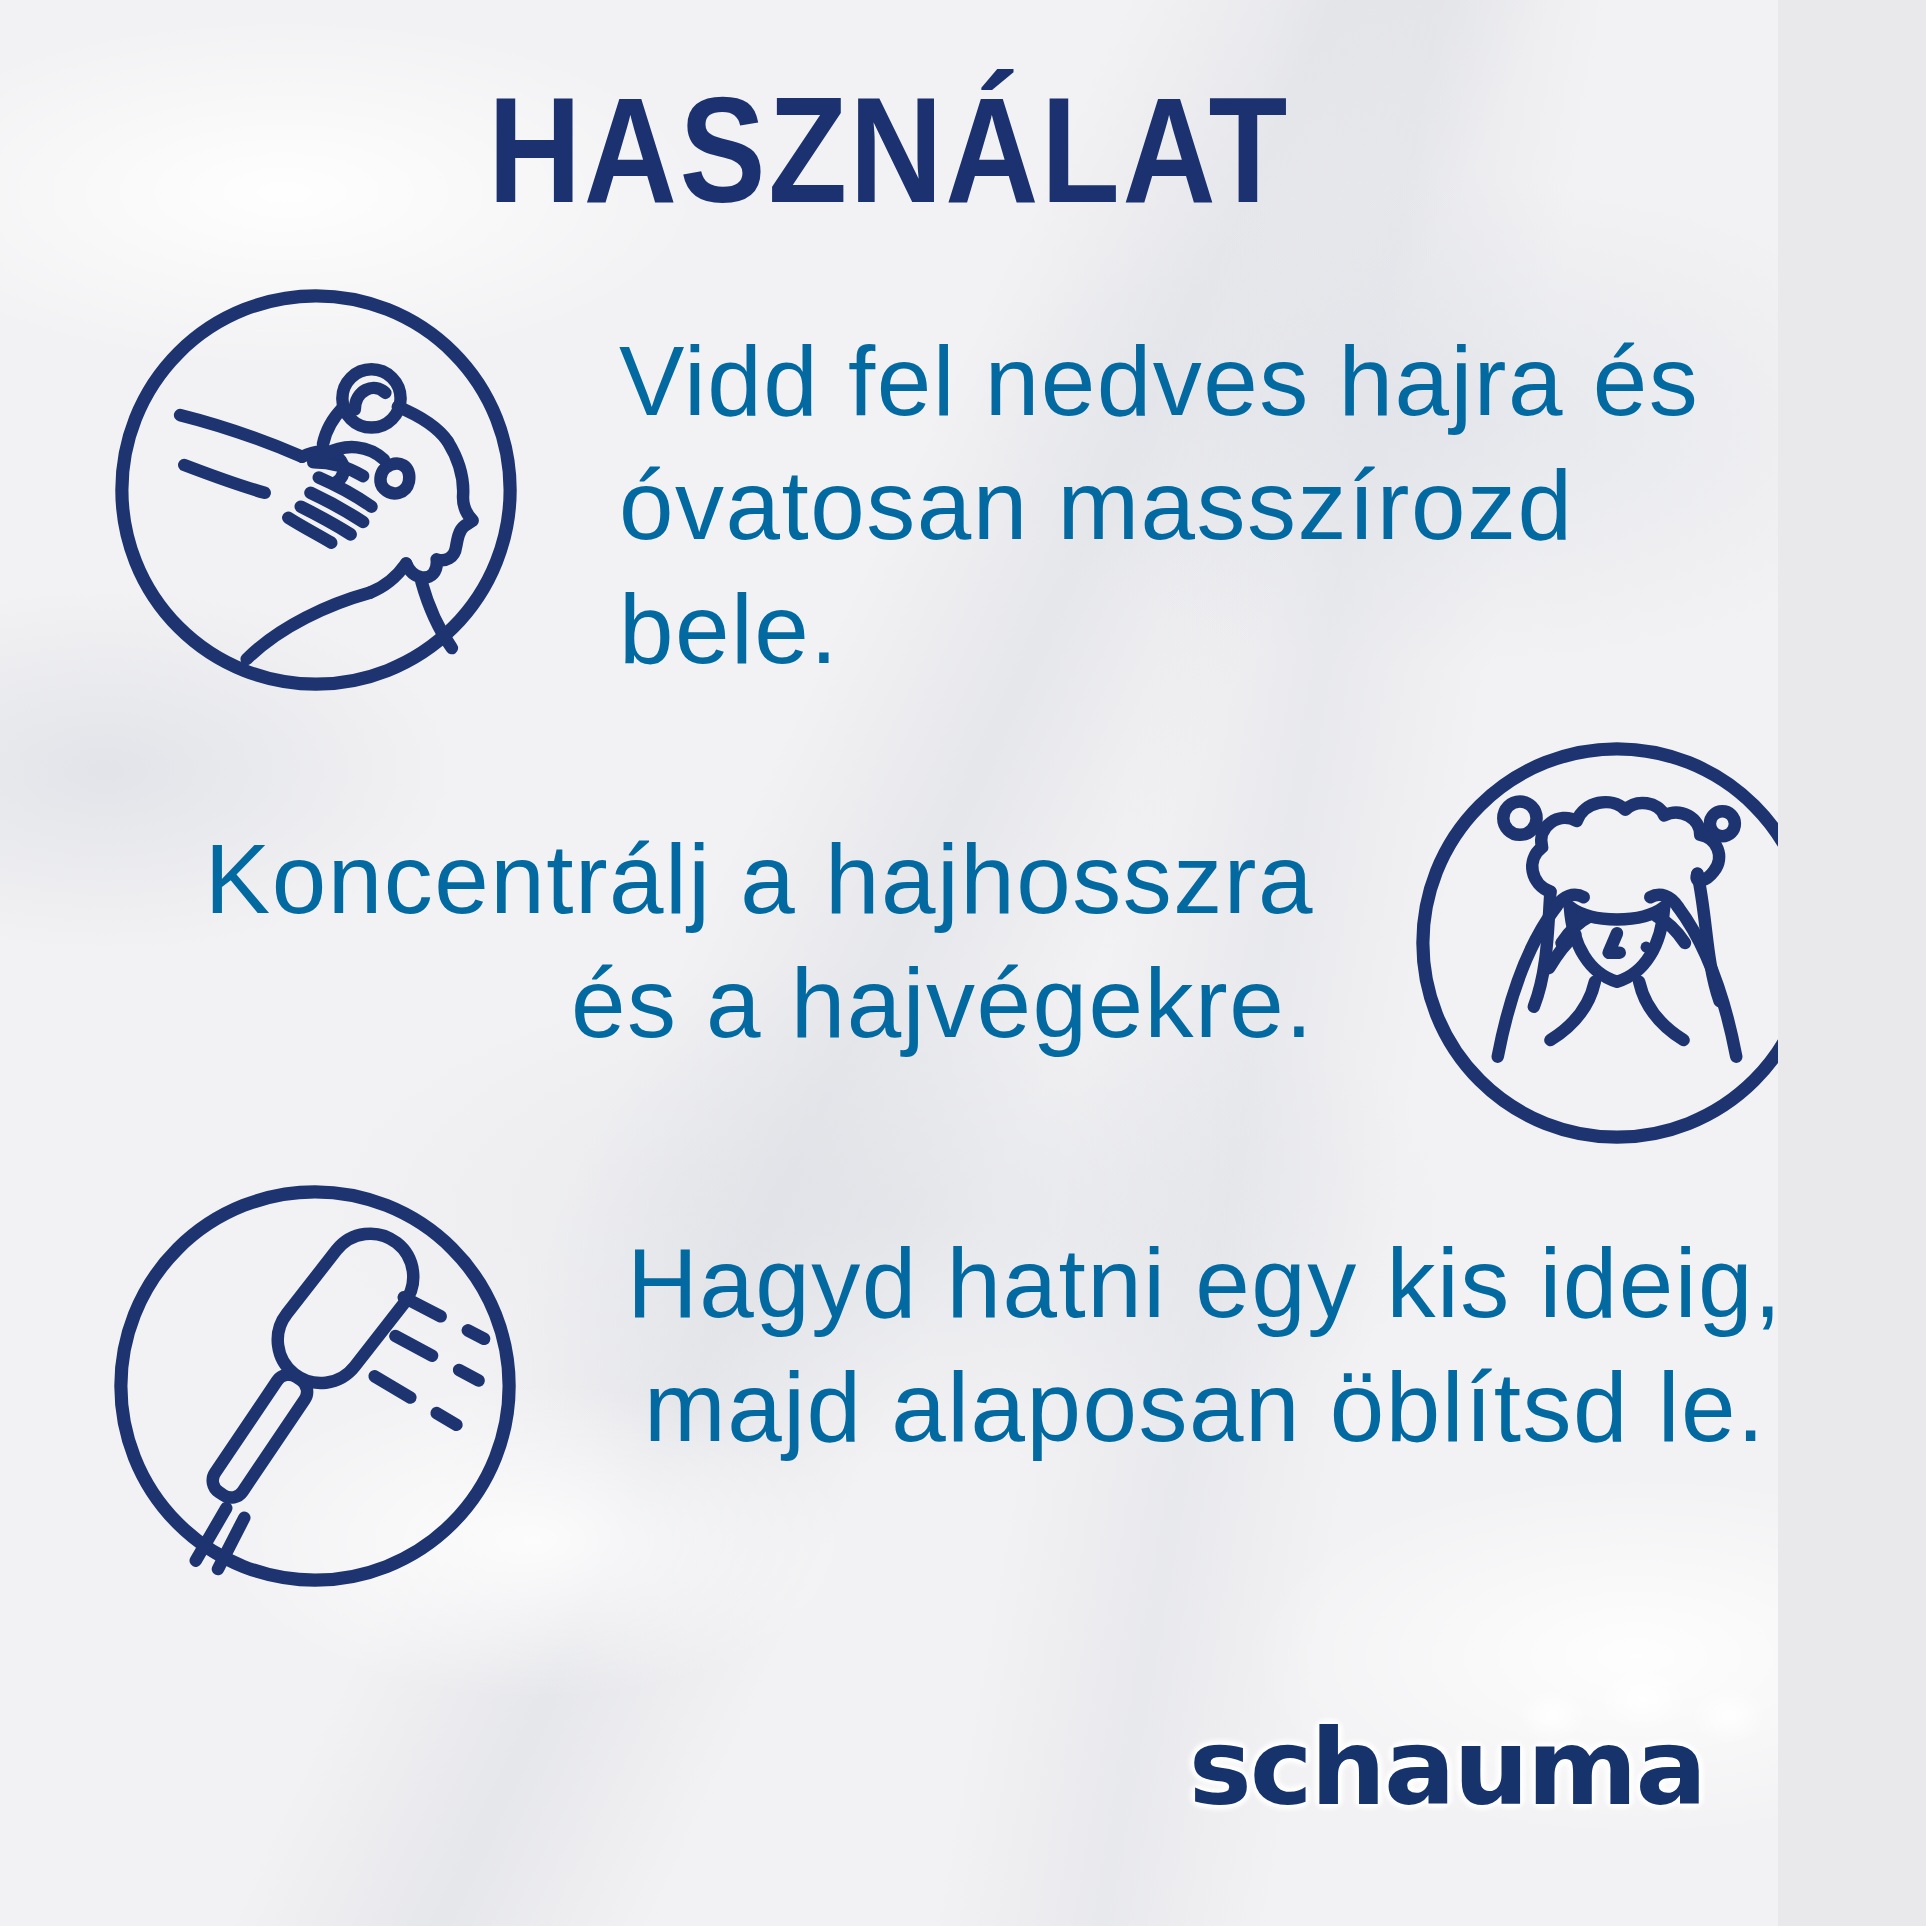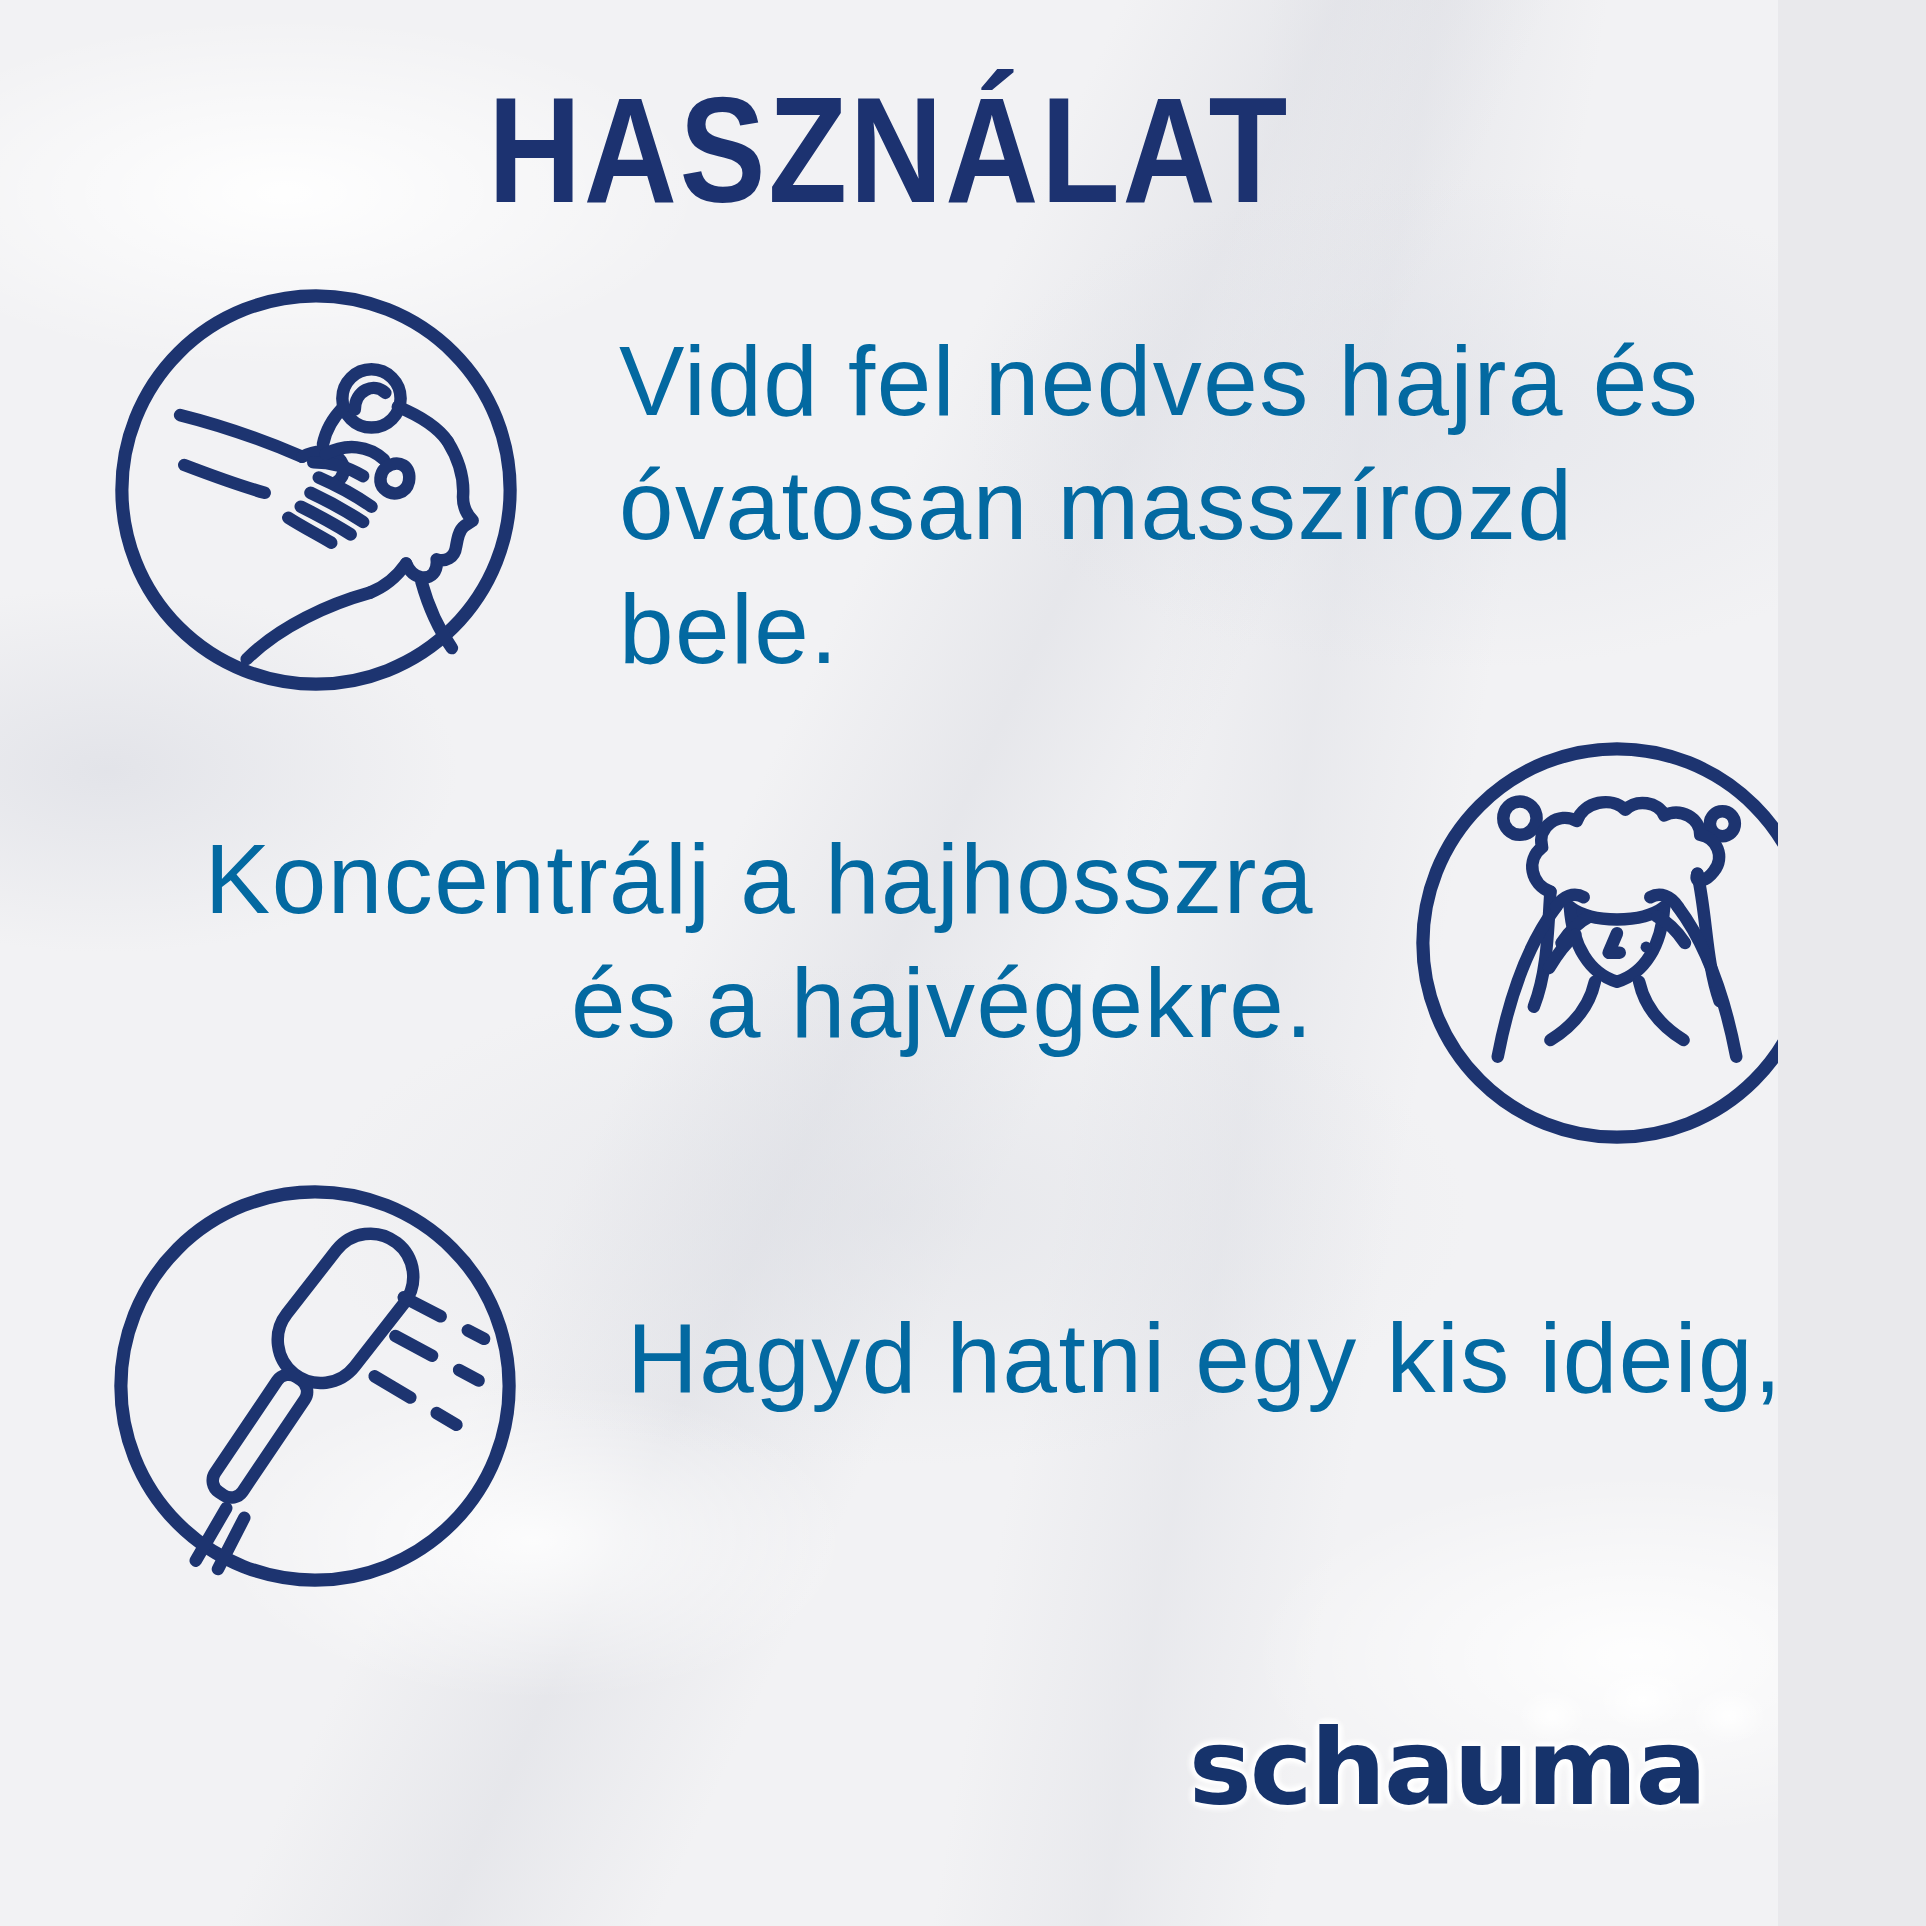--- a/index.html
+++ b/index.html
@@ -27,21 +27,21 @@
     color:#1c3270;letter-spacing:3px;
     transform:scaleX(.86);transform-origin:center;
     white-space:nowrap;
   }
   .step-text{
     position:absolute;color:#0369a1;font-size:98px;line-height:124px;
     letter-spacing:1.5px;white-space:nowrap;
   }
   .step-text-1{left:619px;top:319px;text-align:left;}
   .step-text-2{left:85px;width:1229px;top:805px;text-align:right;margin-top:12px;}
-  .step-text-3{left:627px;top:1296px;text-align:center;}
+  .step-text-3{left:627px;top:1221px;text-align:center;}
   .icon{position:absolute;width:416px;height:416px;}
   .icon-1{left:108px;top:282px;}
   .icon-2{left:1409px;top:735px;}
   .icon-3{left:107px;top:1178px;}
   .icon svg{width:100%;height:100%;display:block;}
   .logo{
     position:absolute;right:73px;top:1715px;
     font-family:"DejaVu Sans","Liberation Sans",sans-serif;
     font-weight:bold;font-size:106px;line-height:1;letter-spacing:-2px;
     color:#16336b;white-space:nowrap;
@@ -143,20 +143,21 @@
       <path d="M 86,238 L 64,276"></path>
       <path d="M 99,245 L 80,282"></path>
       <path d="M 214,86 L 272,116" stroke-dasharray="30 22"></path>
       <path d="M 208,114 L 268,146" stroke-dasharray="30 22"></path>
       <path d="M 193,143 L 252,178" stroke-dasharray="30 22"></path>
     </svg>
   </div>
 
   <div class="step-text step-text-3">
     <div>Hagyd hatni egy kis ideig,</div>
+    <div>majd alaposan öblítsd le.</div>
   </div>
 
   <div class="foam-cluster"></div>
   <div class="foam-dot-a"></div>
   <div class="foam-dot-b"></div>
 
   <div class="logo">schauma</div>
 </div>
 
 

